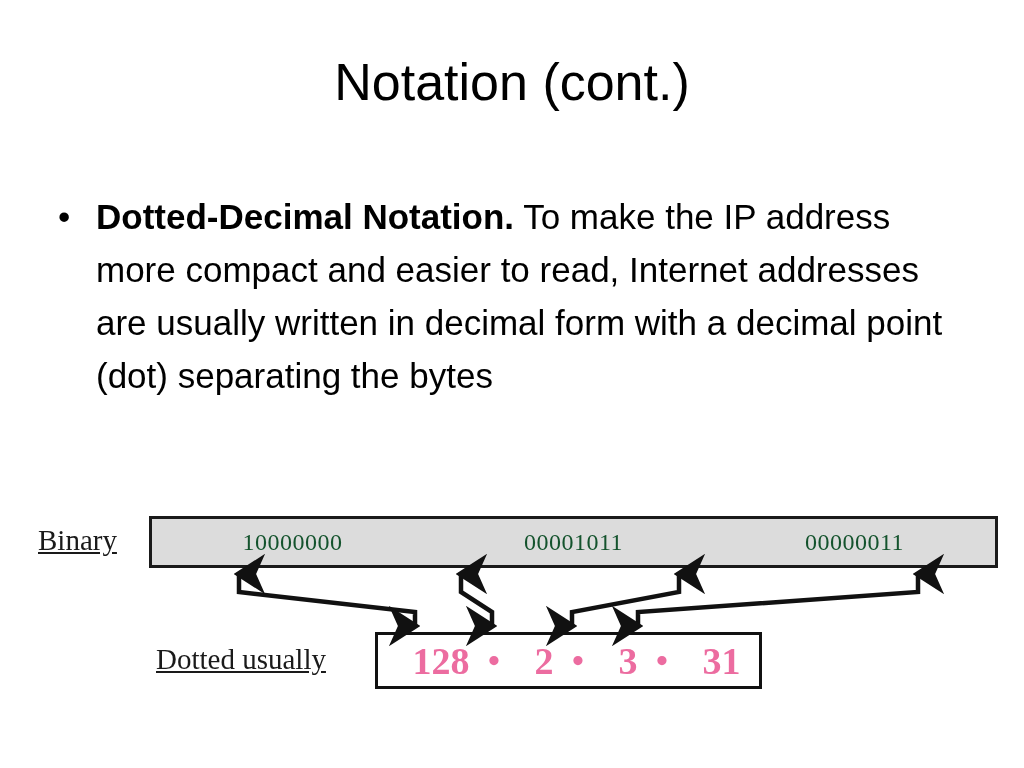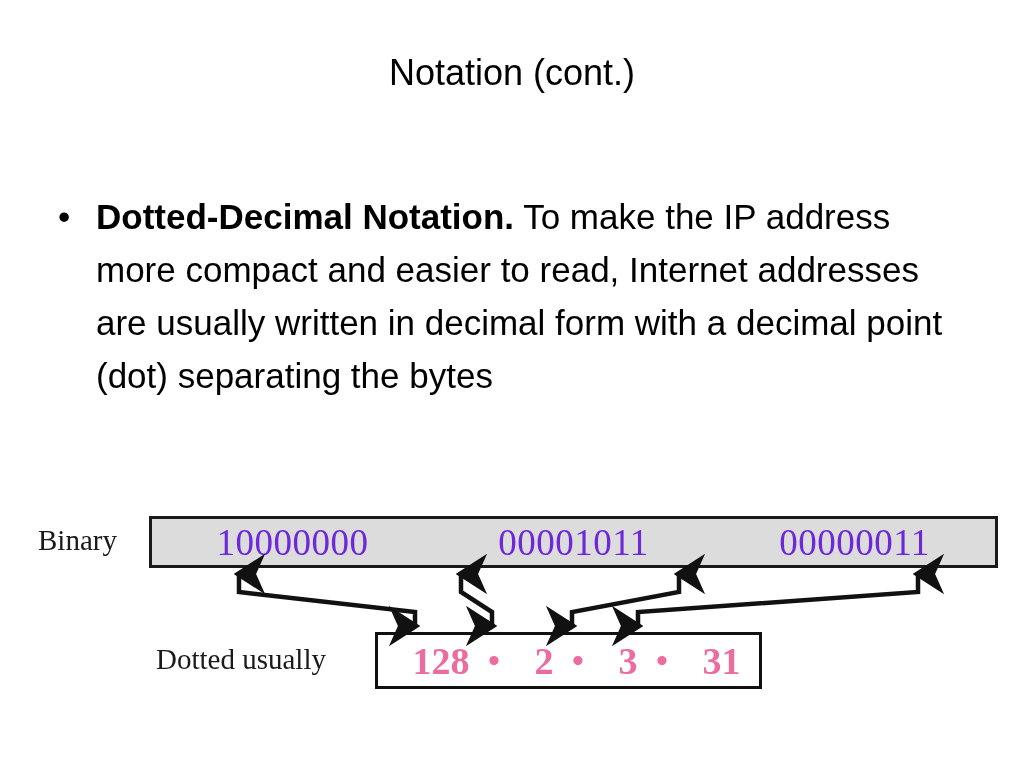--- a/index.html
+++ b/index.html
@@ -17,21 +17,21 @@
   }
 
   
   .slide-title {
     position: absolute;
     left: 0;
     top: 52px;
     width: 1024px;
     text-align: center;
     font-family: "Liberation Sans", sans-serif;
-    font-size: 36px;
+    font-size: 52px;
     font-weight: 400;
     letter-spacing: 0px;
     color: #000000;
     white-space: nowrap;
   }
 
   
   .bullet-block {
     position: absolute;
     left: 58px;
@@ -73,20 +73,21 @@
   .figure > * {
     pointer-events: auto;
   }
 
   .fig-label {
     position: absolute;
     font-family: "Liberation Serif", serif;
     font-size: 29px;
     color: #1a1a1a;
     white-space: nowrap;
+    text-decoration: underline;
   }
   .label-binary {
     left: 38px;
     top: 524px;
   }
   .label-dotted {
     left: 156px;
     top: 643px;
   }
 
@@ -100,22 +101,22 @@
     background: #dcdcdc;
     border: 3px solid #1a1a1a;
     box-sizing: border-box;
     display: flex;
     align-items: center;
   }
   .octet {
     flex: 1 1 0;
     text-align: center;
     font-family: "Liberation Serif", serif;
-    font-size: 37px;
-    color: #6d28d9;
+    font-size: 24px;
+    color: #14532d;
     letter-spacing: 0.5px;
     white-space: nowrap;
   }
 
   
   .decimal-box {
     position: absolute;
     left: 375px;
     top: 632px;
     width: 387px;

